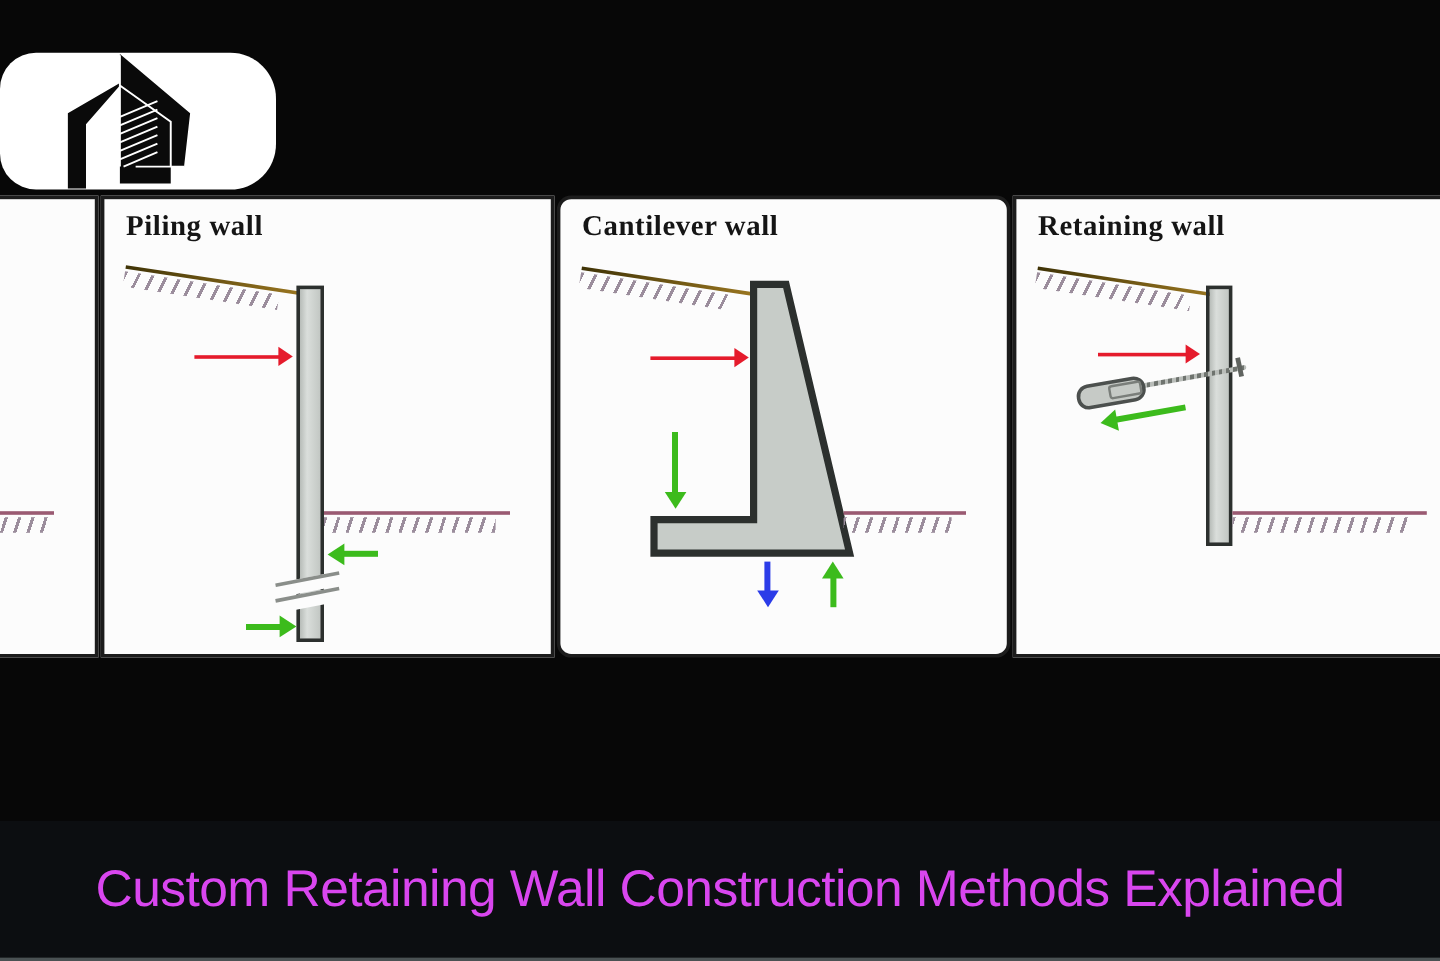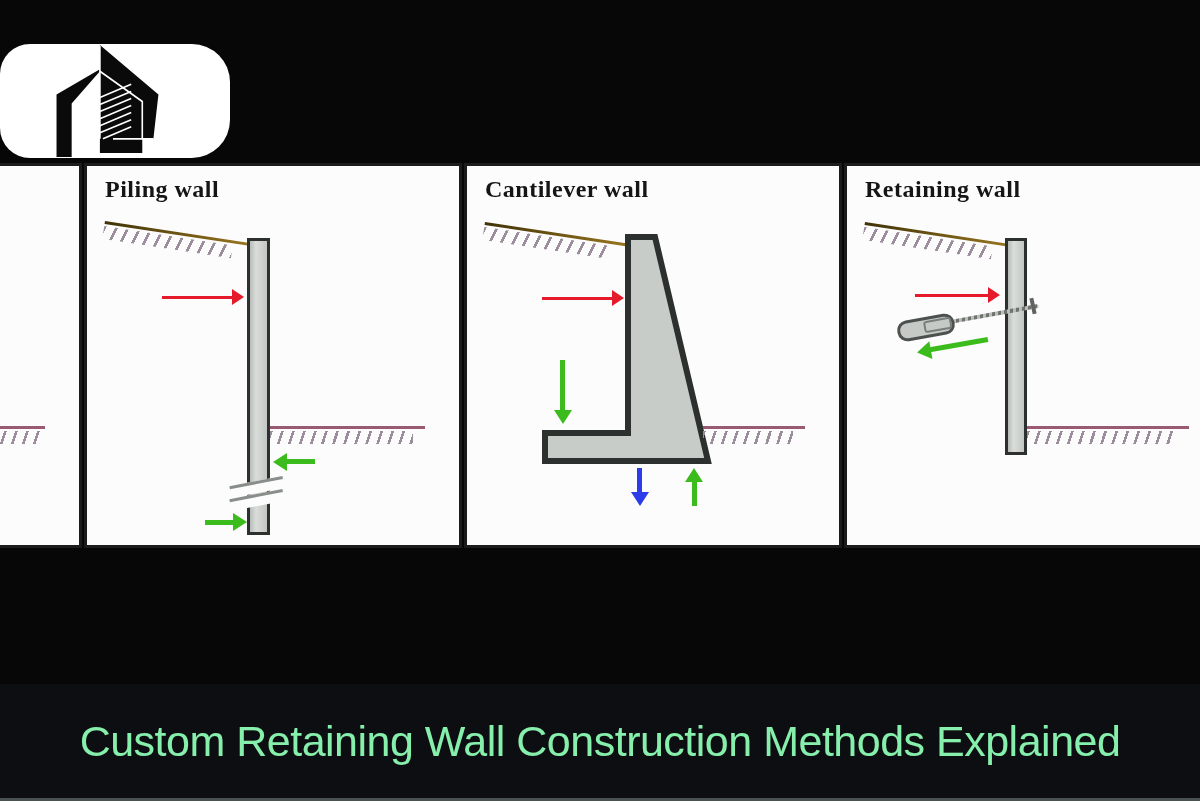--- a/index.html
+++ b/index.html
@@ -38,21 +38,21 @@
   .anchor-rod{position:absolute;height:4px;border-radius:2px;transform-origin:0 50%;
               background:repeating-linear-gradient(100deg,#6f746f 0 3px,#b9bdb9 3px 6px);}
   .anchor-head{position:absolute;width:52px;height:15px;background:#c6cac6;border:3px solid #4c504e;
                border-radius:10px;transform:rotate(-10deg);}
   .anchor-head .detail{position:absolute;left:46%;top:1px;width:46%;height:8px;border:2px solid #7a7e7a;
                        border-radius:3px;}
   .anchor-crossbar{position:absolute;width:4px;height:16px;background:#606460;transform:rotate(-12deg);}
   
   .footer-band{position:absolute;left:0;top:684px;width:1200px;height:114px;background:#0c0e11;
                display:flex;align-items:center;justify-content:center;}
-  .footer-title{color:#86efac;font-size:43px;letter-spacing:-.5px;font-weight:400;white-space:nowrap;}
+  .footer-title{color:#d946ef;font-size:43px;letter-spacing:-.5px;font-weight:400;white-space:nowrap;}
   .bottom-line{position:absolute;left:0;top:798px;width:1200px;height:3px;background:#4a5153;}
 </style>
 </head>
 <body>
 
 <div class="stage">
 
   <div class="logo-badge">
     <svg width="108" height="113" viewBox="0 0 106 112">
 
@@ -102,21 +102,21 @@
         <i class="head"></i>
       </div>
     <div class="break-line" style="left:143px;top:315px;"></div>
     <div class="break-line" style="left:143px;top:328px;"></div>
     <div class="arr thick" style="left:118px;top:356px;width:42px;color:#3cbb1c;">
         <i class="shaft"></i>
         <i class="head"></i>
       </div>
   </div>
 
-  <div class="panel" style="left:464px;width:372px;">
+  <div class="panel" style="left:464px;width:372px;border-radius:12px;">
     <div class="panel-title">Cantilever wall</div>
     <div class="ground sloped" style="left:18px;top:56px;width:146px;">
       <div class="gline brown"></div>
         <div class="hatch" style="width:88%;"></div>
     </div>
     <svg style="position:absolute;left:0;top:0;" width="372" height="379" viewBox="0 0 372 379">
       <polygon points="161,71 188,71 241,295 78,295 78,267 161,267" fill="#c7ccc8" stroke="#2c302e" stroke-width="6" stroke-linejoin="miter"></polygon>
     </svg>
     <div class="arr" style="left:75px;top:132px;width:82px;color:#e51b2c;">
         <i class="shaft"></i>

